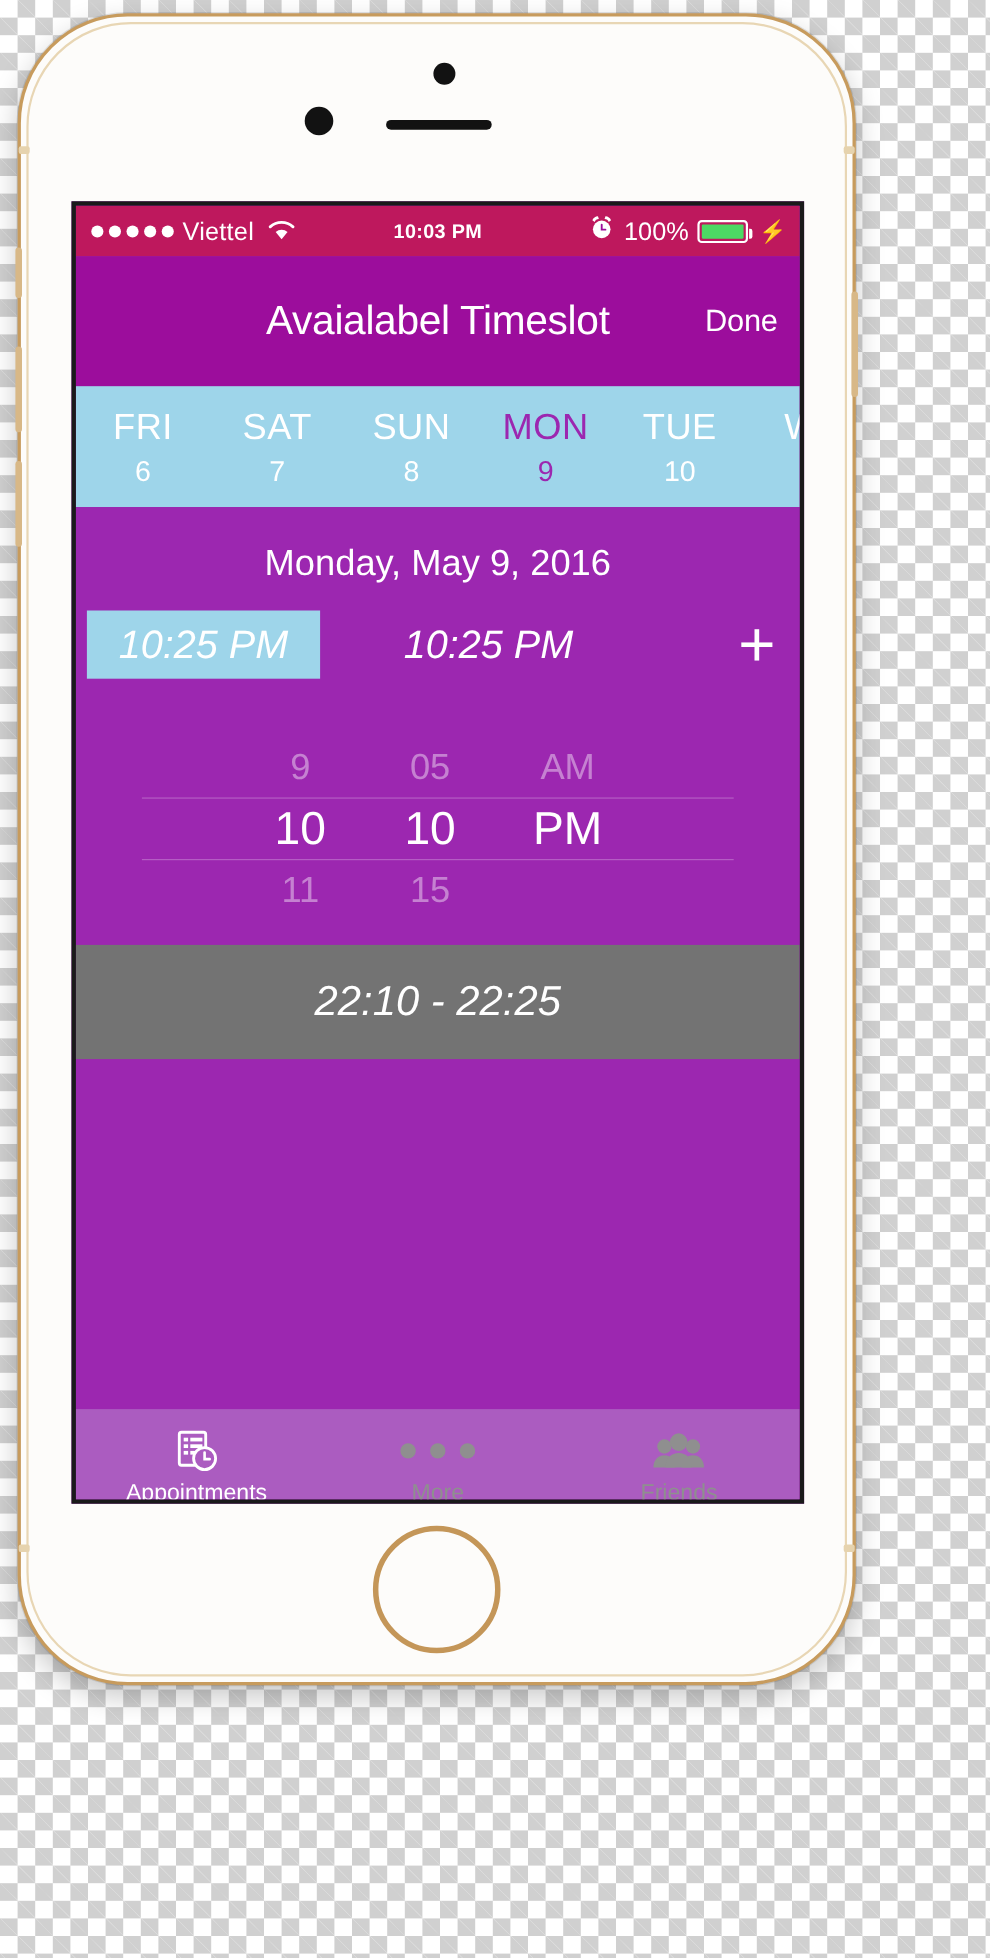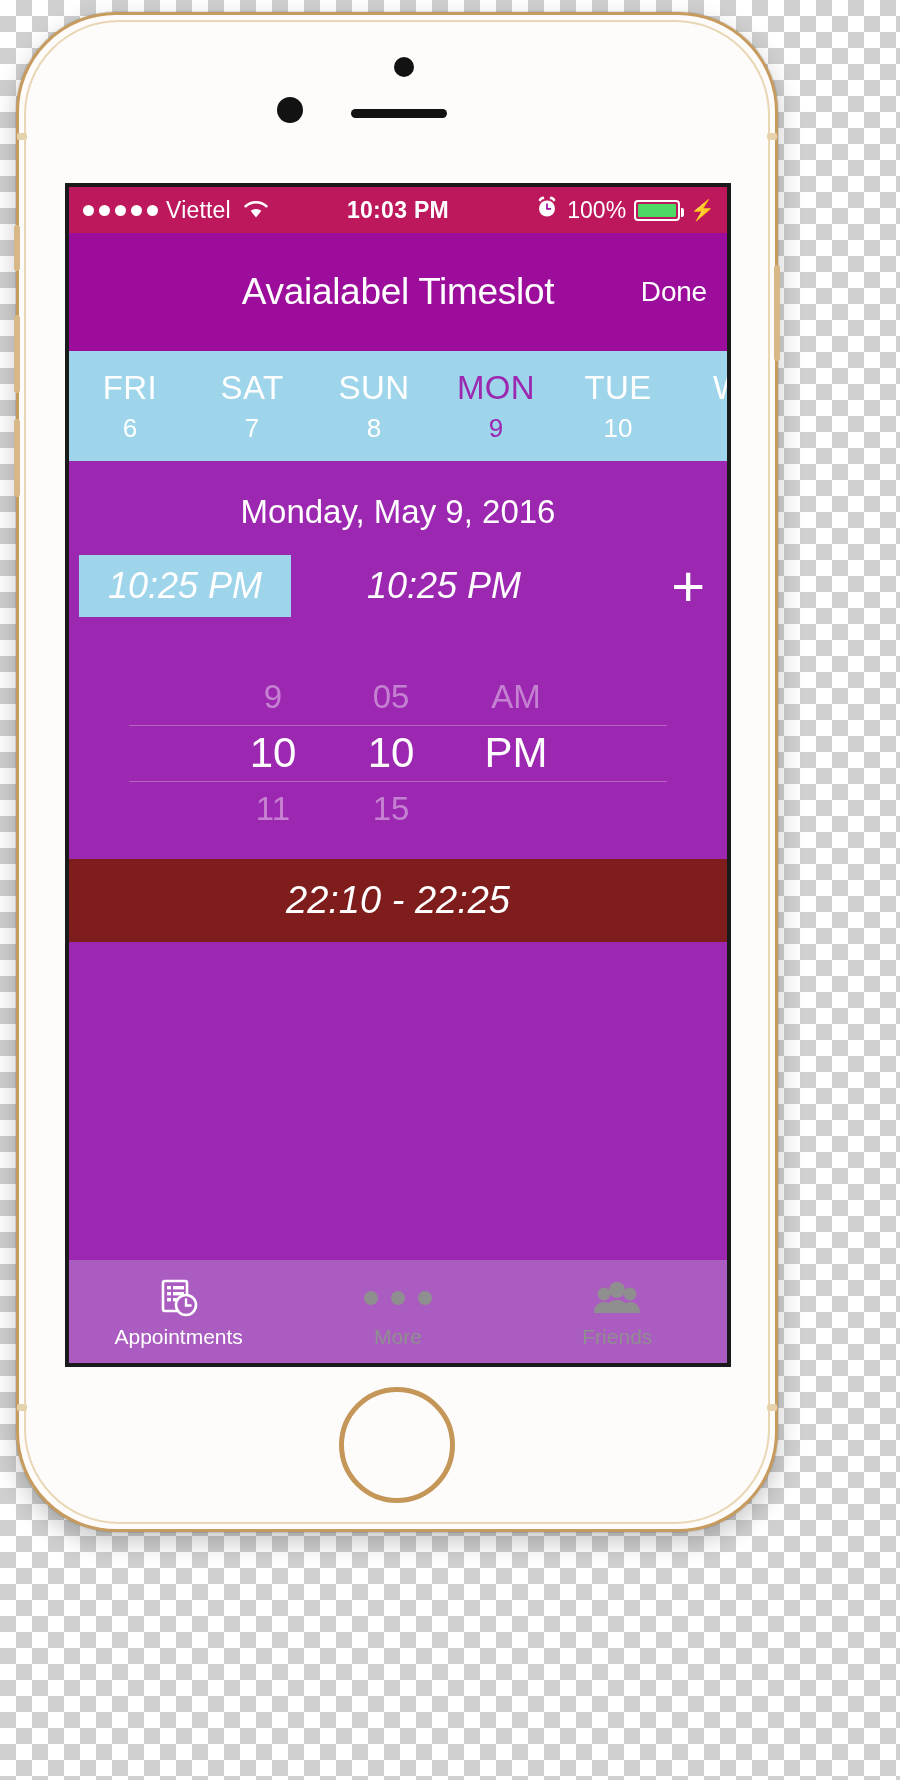--- a/index.html
+++ b/index.html
@@ -70,21 +70,21 @@
     display:flex; align-items:center;
     font-size:23px; position:relative;
   }
   .sb-left{ display:flex; align-items:center; gap:8px; padding-left:14px; }
   .dots{ display:flex; gap:5px; align-items:center; }
   .dots i{ width:11px; height:11px; border-radius:50%; background:#fff; display:block; }
   .carrier{ font-size:23px; letter-spacing:.2px; }
   .wifi{ margin-left:4px; }
   .sb-center{
     position:absolute; left:0; right:0; text-align:center;
-    font-size:23px; font-weight:bold; letter-spacing:.3px;
+    font-size:18px; font-weight:bold; letter-spacing:.3px;
   }
   .sb-right{
     margin-left:auto; display:flex; align-items:center;
     gap:8px; padding-right:12px;
   }
   .battery{
     width:46px; height:21px; border:2px solid #fff; border-radius:4px;
     position:relative; display:flex; align-items:center; padding:2px;
   }
   .battery:after{
@@ -167,21 +167,21 @@
   .pk-row.sel{ color:#fff; font-size:42px; }
   #picker-line-top, #picker-line-bottom{
     position:absolute; left:60px; right:60px; height:1px;
     background:rgba(255,255,255,.28);
   }
   #picker-line-top{ top:56px; }
   #picker-line-bottom{ top:112px; }
 
   
   #slot-band{
-    height:83px; background:#7f1d1d;
+    height:104px; background:#737373;
     display:flex; align-items:center; justify-content:center;
     color:#fff; font-size:38px; font-style:italic;
   }
 
   
   #empty-area{ background:#9c27b0; height:318px; }
 
   
   #tab-bar{
     height:104px; background:#ab5cc0;

